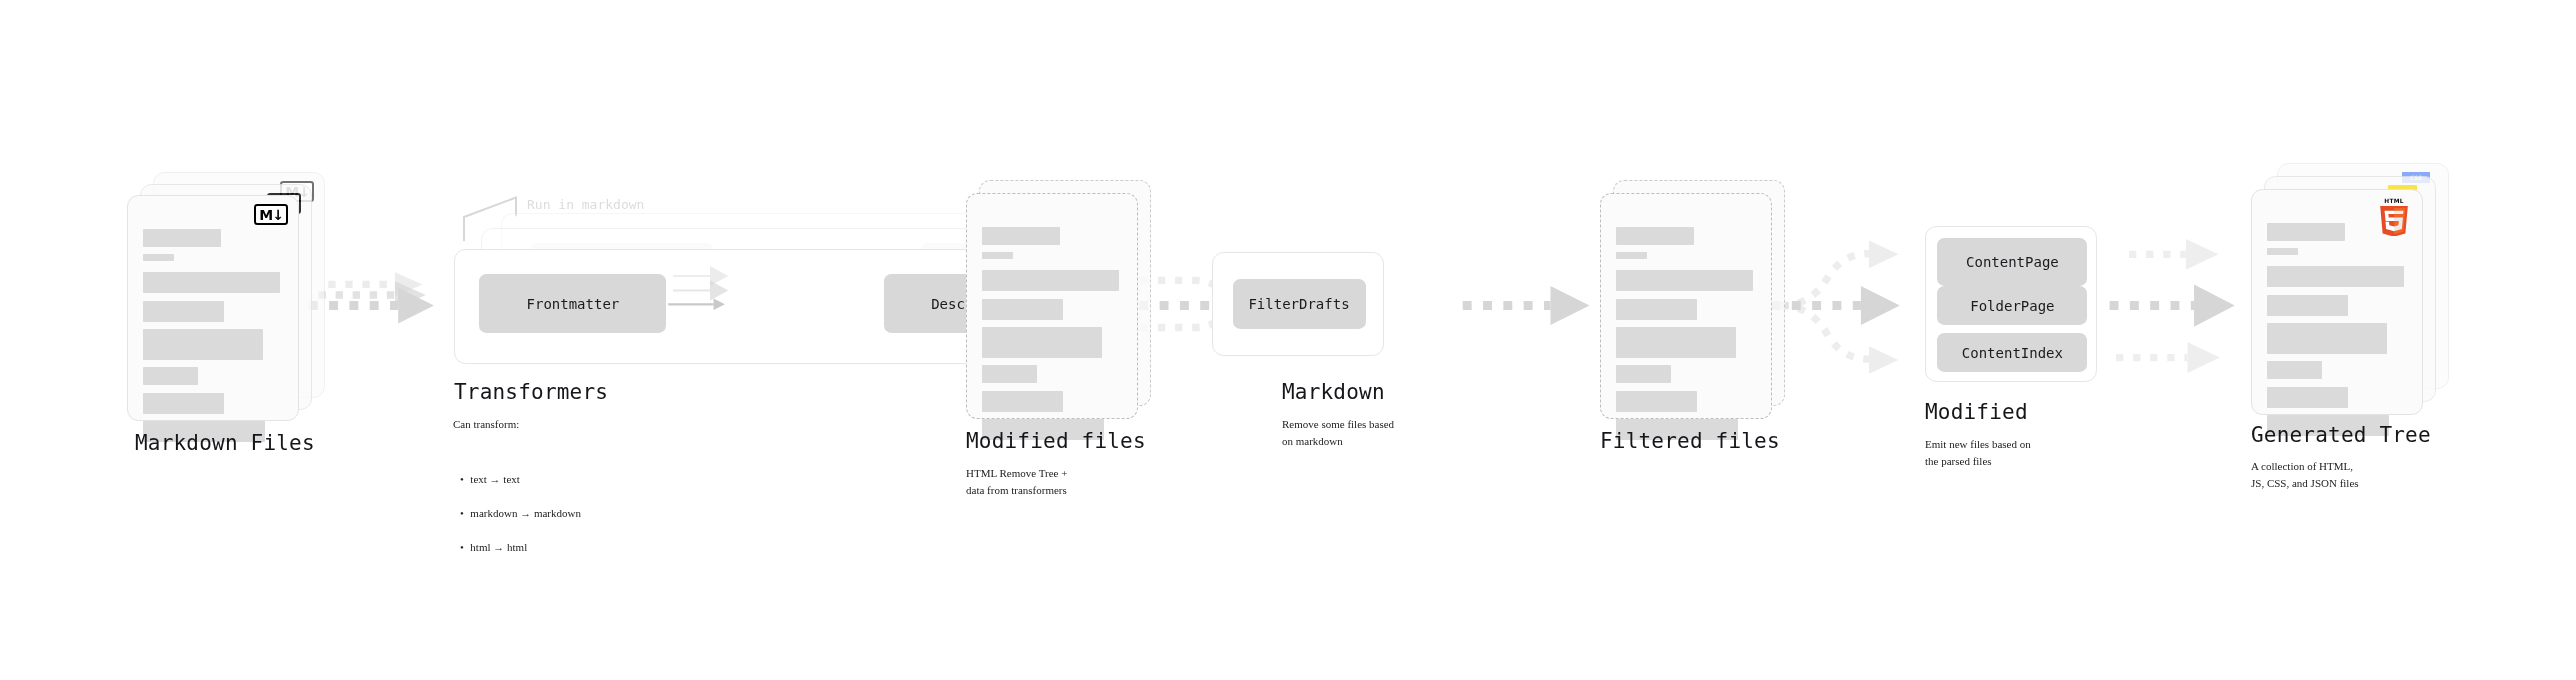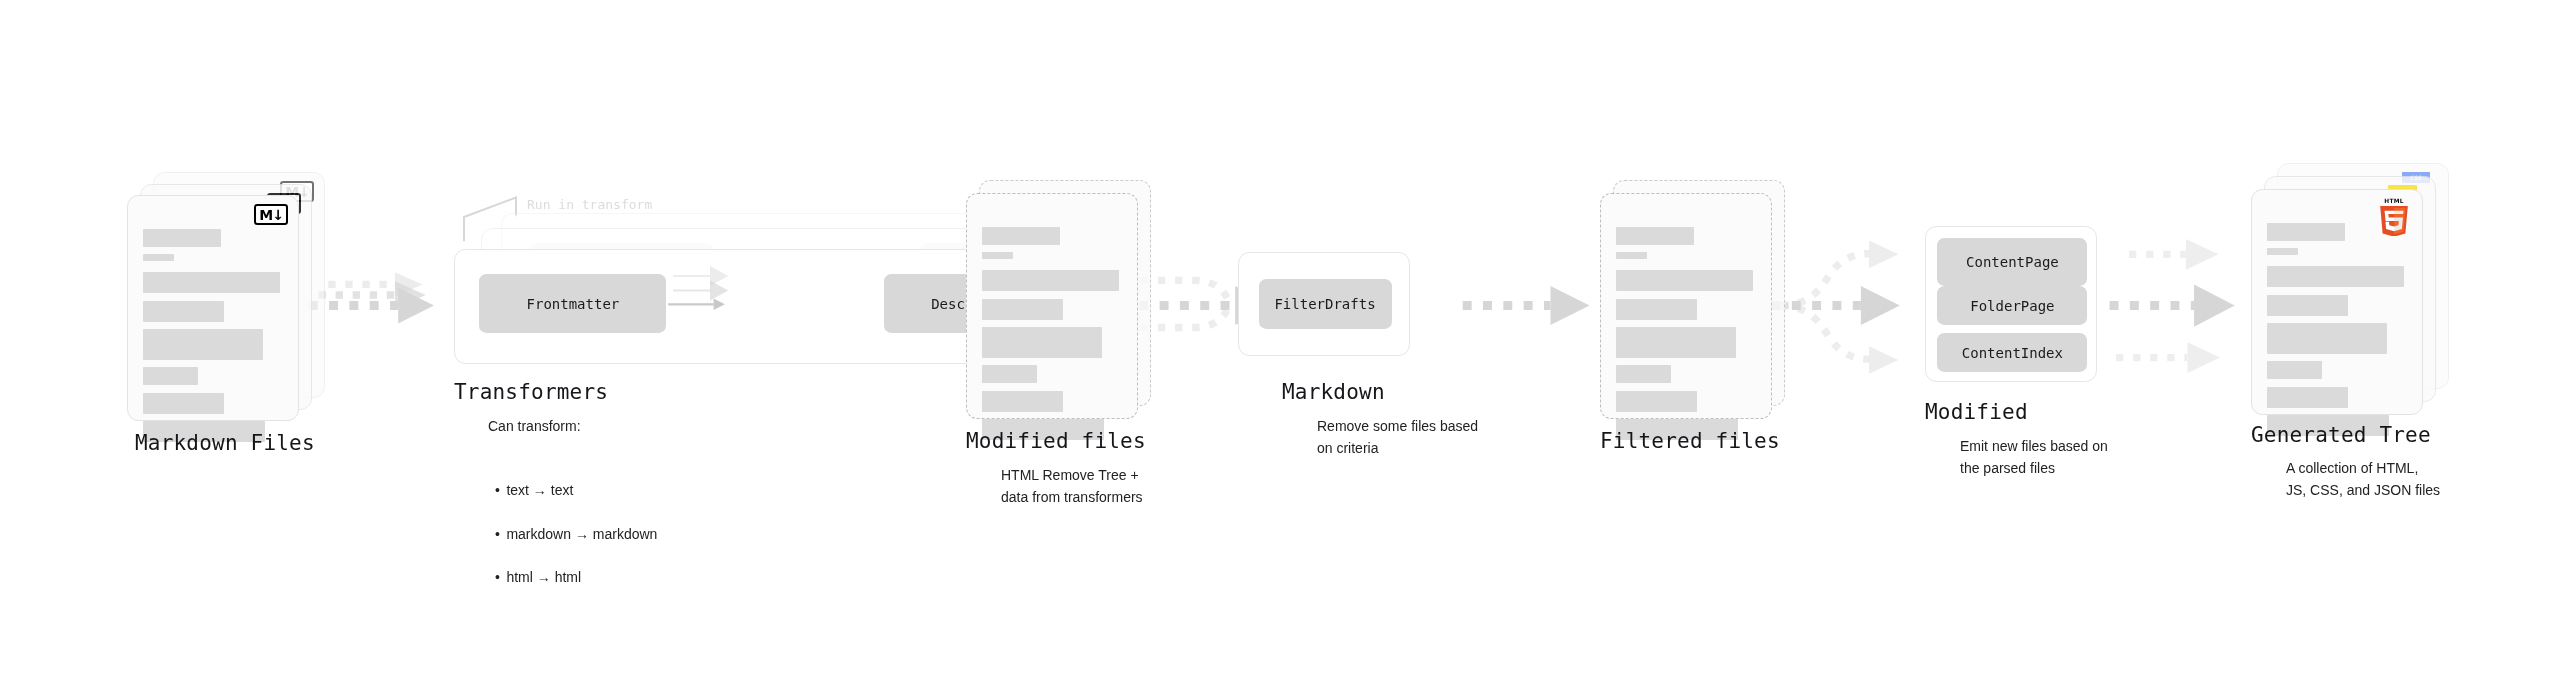--- a/index.html
+++ b/index.html
@@ -50,22 +50,22 @@
   .html5-badge{ position:absolute; right:11.4px; top:6.5px; width:34px; height:39px; }
 
   
   .title {
     position:absolute;
     font-family:"DejaVu Sans Mono","Liberation Mono",monospace;
     font-size:21px; color:#16161a; white-space:nowrap; letter-spacing:0.2px;
   }
   .sub {
     position:absolute;
-    font-family:Liberation Sans, sans-serif;
-    font-size:14px; color:#222; line-height:1.55; white-space:pre-line;margin-left:35px;
+    font-family:Liberation Serif, serif;
+    font-size:11px; color:#222; line-height:1.55; white-space:pre-line;
   }
   .sub ul { list-style:none; }
   .sub li { white-space:nowrap; }
   .sub li:before { content:"\2022"; margin-right:6.5px; }
 
   
   .grp {
     position:absolute;
     border:1.6px solid #e6e6e6; border-radius:11.4px; background:#ffffff;
   }
@@ -226,21 +226,21 @@
           <line x1="268" y1="32" x2="316" y2="32" opacity=".45" marker-end="url(#ah)"></line>
           <line x1="268" y1="50" x2="316" y2="50" opacity=".65" marker-end="url(#ah)"></line>
         </g>
         <g stroke="#c9c9c9" stroke-width="2.8" fill="none">
           <line x1="262" y1="67" x2="318" y2="67"></line>
           <path d="M318,60 L332,67 L318,74 z" fill="#c9c9c9" stroke="none"></path>
         </g>
       </svg>
     </div>
 
-    <div class="parallel-lbl" style="left:527px; top:197px;">Run in transform</div>
+    <div class="parallel-lbl" style="left:527px; top:197px;">Run in markdown</div>
 
     <div class="title" style="left:454px; top:380px;">Transformers</div>
     <div class="sub" style="left:453px; top:416px;">Can transform:</div>
     <div class="sub" style="left:460px; top:437px;">
       <ul>
         <li>text → text</li>
         <li>markdown → markdown</li>
         <li>html → html</li>
       </ul>
     </div>
@@ -259,26 +259,26 @@
           <div class="bar" style="width: 81px; height: 21px;"></div>
           <div class="bar" style="width: 122px; height: 21px;"></div>
         </div>
     </div>
     <div class="title" style="left:966px; top:429px;">Modified files</div>
     <div class="sub" style="left:966px; top:465px;">HTML Remove Tree +
 data from transformers</div>
   </div>
 
   <div>
-    <div class="grp" style="left:1238px; top:252px; width:172px; height:104px;">
+    <div class="grp" style="left:1212px; top:252px; width:172px; height:104px;">
       <div class="chip" style="left:19.5px; top:26px; width:133px; height:50px;">FilterDrafts</div>
     </div>
     <div class="title" style="left:1282px; top:380px;">Markdown</div>
     <div class="sub" style="left:1282px; top:416px;">Remove some files based
-on criteria</div>
+on markdown</div>
   </div>
 
   <div>
     <div class="doc dashed stack-back1" style="left:1613px; top:180px;"></div>
     <div class="doc dashed" style="left:1600px; top:193px;">
       <div class="bars skel">
           <div class="bar" style="width: 78px; height: 18px;"></div>
           <div class="bar" style="width: 31px; height: 7.3px; margin-bottom: 11.4px;"></div>
           <div class="bar" style="width: 137px; height: 21px;"></div>
           <div class="bar" style="width: 81px; height: 21px;"></div>

